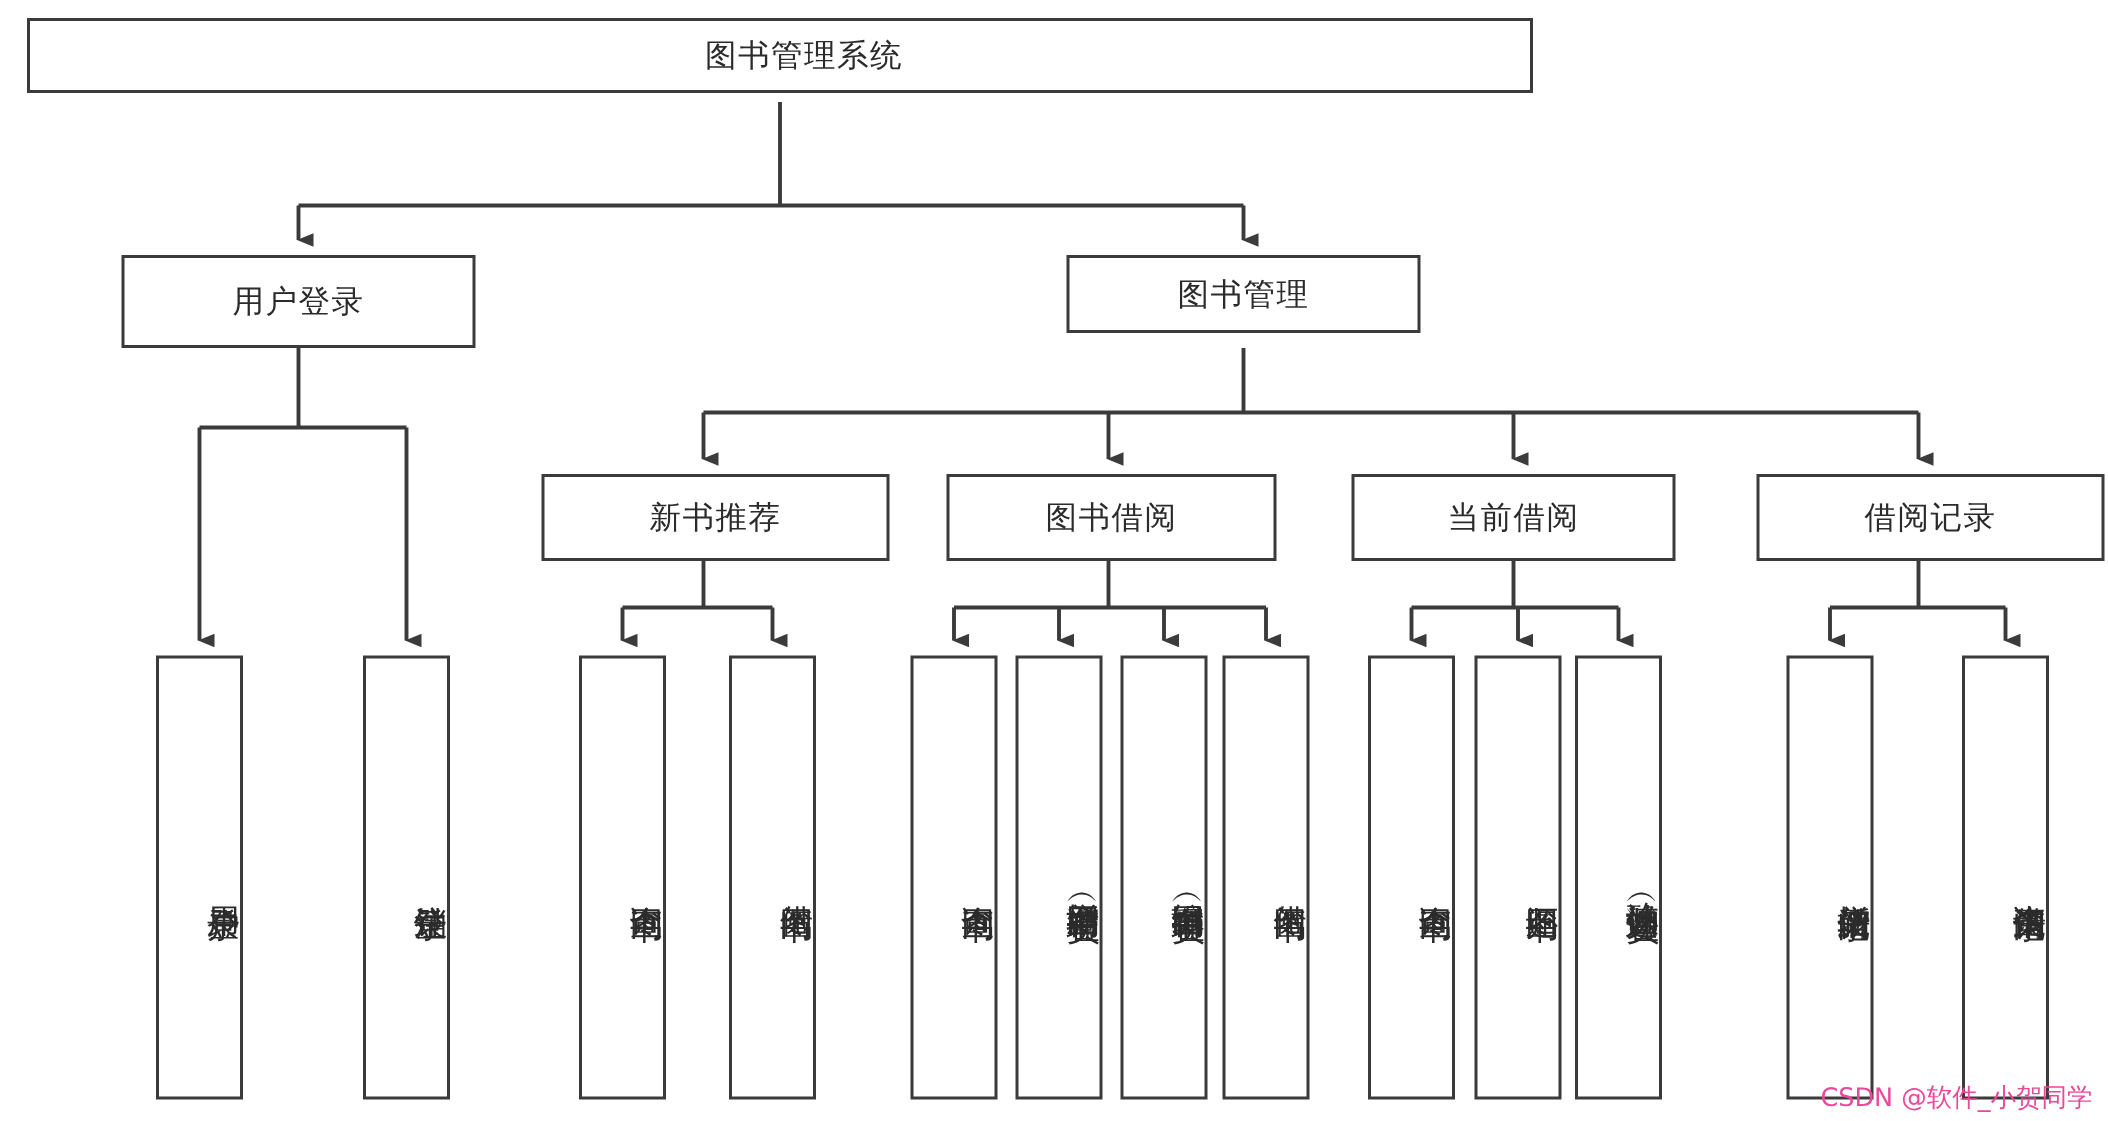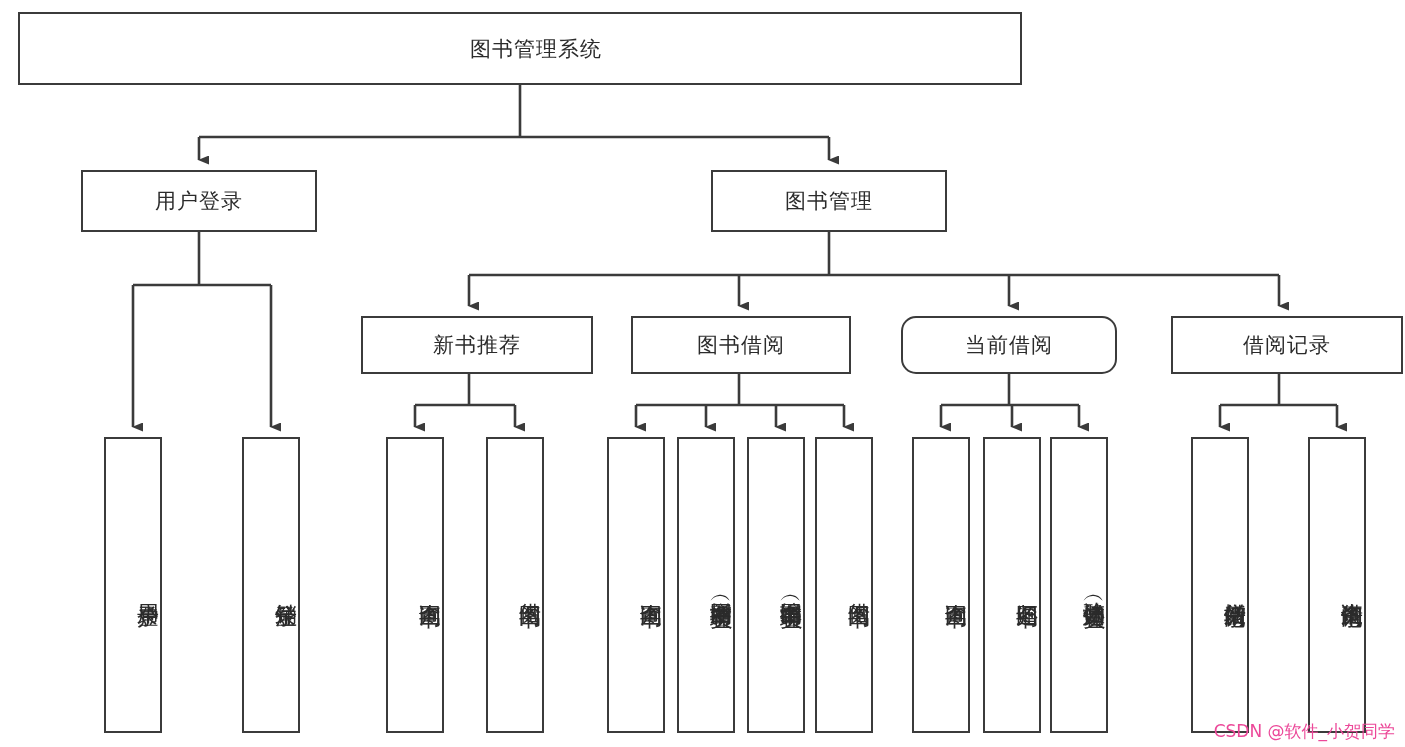--- a/index.html
+++ b/index.html
@@ -101,28 +101,28 @@
         <path d="M941,405 L941,427" marker-end="url(#arrowhead)"></path>
         <path d="M1012,405 L1012,427" marker-end="url(#arrowhead)"></path>
         <path d="M1079,405 L1079,427" marker-end="url(#arrowhead)"></path>
         <path d="M1279,374 L1279,405"></path>
         <path d="M1220,405 L1337,405"></path>
         <path d="M1220,405 L1220,427" marker-end="url(#arrowhead)"></path>
         <path d="M1337,405 L1337,427" marker-end="url(#arrowhead)"></path>
       </g>
   </svg>
 
-  <div class="node horiz" style="left: 18px; top: 12px; width: 1004px; height: 73px; padding-left: 32px;">图书管理系统</div>
+  <div class="node horiz" style="left: 18px; top: 12px; width: 1004px; height: 50px; padding-left: 32px;">图书管理系统</div>
 
   <div class="node horiz" style="left: 81px; top: 170px; width: 236px; height: 62px;">用户登录</div>
-  <div class="node horiz" style="left: 711px; top: 170px; width: 236px; height: 62px;">图书管理</div>
+  <div class="node horiz" style="left: 711px; top: 170px; width: 236px; height: 52px;">图书管理</div>
 
   <div class="node horiz" style="left: 361px; top: 316px; width: 232px; height: 58px;">新书推荐</div>
   <div class="node horiz" style="left: 631px; top: 316px; width: 220px; height: 58px;">图书借阅</div>
-  <div class="node horiz" style="left: 901px; top: 316px; width: 216px; height: 58px; border-radius: 15px;">当前借阅</div>
+  <div class="node horiz" style="left: 901px; top: 316px; width: 216px; height: 58px;">当前借阅</div>
   <div class="node horiz" style="left: 1171px; top: 316px; width: 232px; height: 58px;">借阅记录</div>
 
   <div class="node vert" style="left: 104px; top: 437px; width: 58px; height: 296px;">用户登录</div>
   <div class="node vert" style="left: 242px; top: 437px; width: 58px; height: 296px;">注销登录</div>
   <div class="node vert" style="left: 386px; top: 437px; width: 58px; height: 296px;">查询图书</div>
   <div class="node vert" style="left: 486px; top: 437px; width: 58px; height: 296px;">借阅图书</div>
   <div class="node vert" style="left: 607px; top: 437px; width: 58px; height: 296px;">查询图书</div>
   <div class="node vert" style="left: 677px; top: 437px; width: 58px; height: 296px;">新增图书（管理员）</div>
   <div class="node vert" style="left: 747px; top: 437px; width: 58px; height: 296px;">编辑图书（管理员）</div>
   <div class="node vert" style="left: 815px; top: 437px; width: 58px; height: 296px;">借阅图书</div>

